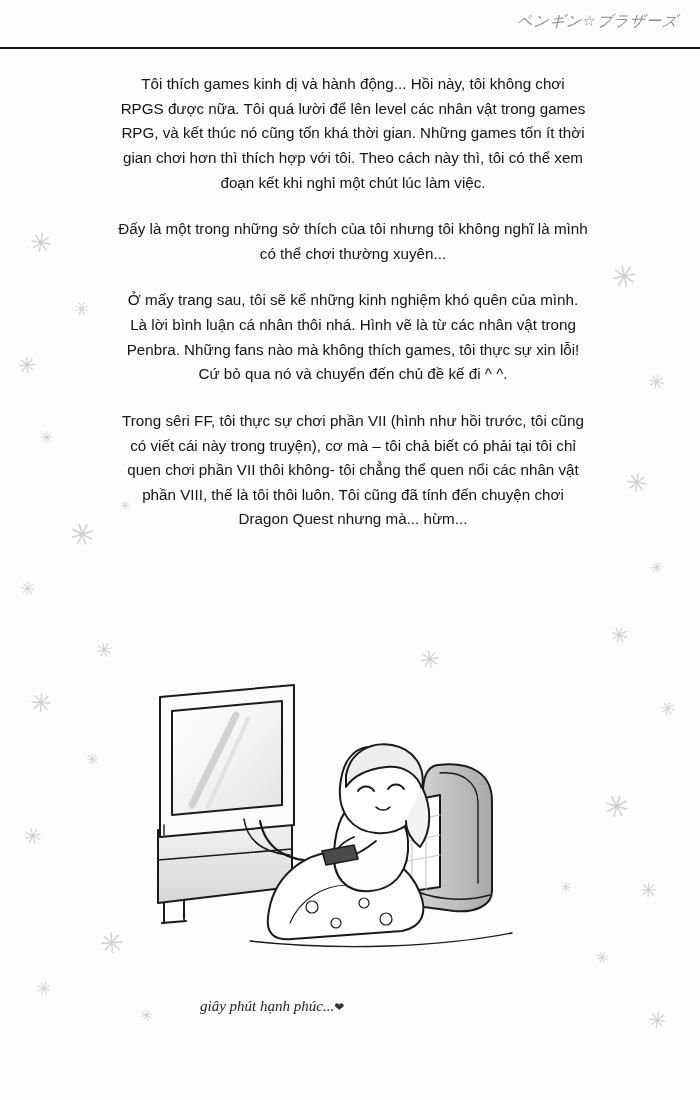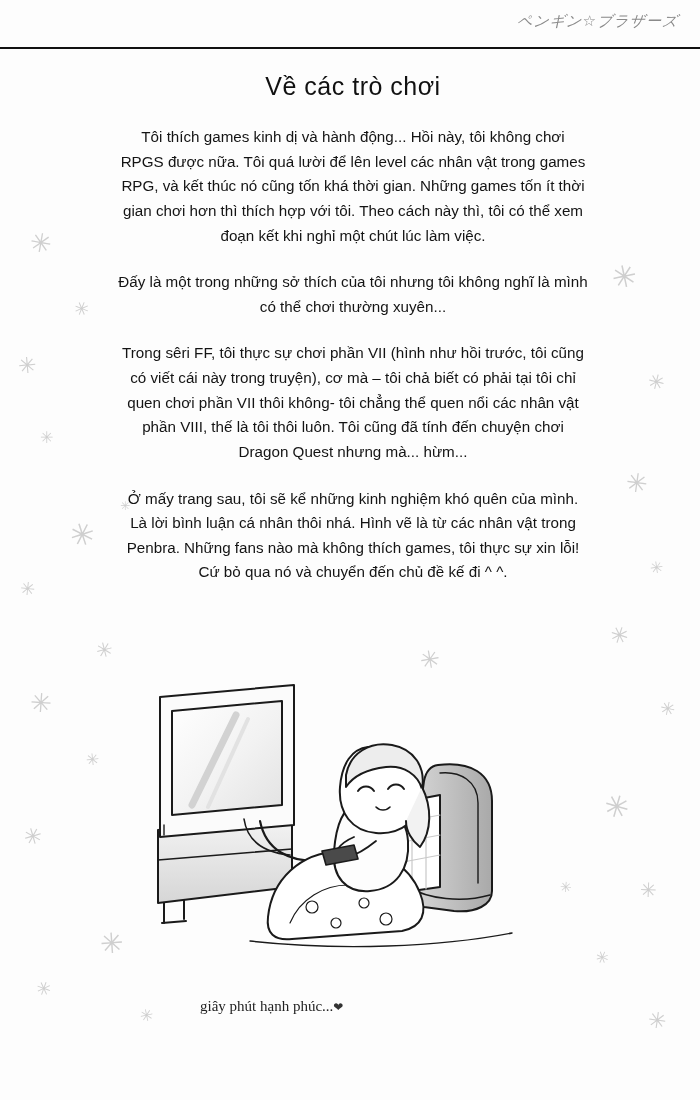--- a/index.html
+++ b/index.html
@@ -92,20 +92,21 @@
     top: 655px;
     width: 430px;
     height: 300px;
   }
   .caption {
     position: absolute;
     left: 200px;
     top: 998px;
     width: 300px;
     font-family: "Liberation Serif", serif;
+    font-style: italic;
     font-size: 15px;
     color: #222;
     text-align: left;
     white-space: nowrap;
   }
   .caption .heart {
     font-family: "DejaVu Sans", sans-serif;
     font-size: 12px;
     color: #333;
   }
@@ -142,25 +143,24 @@
       <span class="sparkle" style="left: 100px; top: 930px; font-size: 28px; color: rgb(207, 207, 207); transform: rotate(-4deg);">✳</span>
       <span class="sparkle" style="left: 36px; top: 980px; font-size: 18px; color: rgb(207, 207, 207); transform: rotate(20deg);">✳</span>
       <span class="sparkle" style="left: 596px; top: 950px; font-size: 16px; color: rgb(207, 207, 207); transform: rotate(-20deg);">✳</span>
       <span class="sparkle" style="left: 648px; top: 1010px; font-size: 22px; color: rgb(207, 207, 207); transform: rotate(8deg);">✳</span>
       <span class="sparkle" style="left: 140px; top: 1008px; font-size: 16px; color: rgb(207, 207, 207); transform: rotate(-12deg);">✳</span>
       <span class="sparkle" style="left: 560px; top: 880px; font-size: 14px; color: rgb(207, 207, 207); transform: rotate(5deg);">✳</span>
       <span class="sparkle" style="left: 120px; top: 500px; font-size: 12px; color: rgb(207, 207, 207); transform: rotate(0deg);">✳</span>
     </div>
 
   <div class="article">
-    <h1 class="title">Về các trò chơi</h1>
     <p class="para">Tôi thích games kinh dị và hành động... Hồi này, tôi không chơi RPGS được nữa. Tôi quá lười để lên level các nhân vật trong games RPG, và kết thúc nó cũng tốn khá thời gian. Những games tốn ít thời gian chơi hơn thì thích hợp với tôi. Theo cách này thì, tôi có thể xem đoạn kết khi nghỉ một chút lúc làm việc.</p>
     <p class="para">Đấy là một trong những sở thích của tôi nhưng tôi không nghĩ là mình có thể chơi thường xuyên...</p>
+    <p class="para">Ở mấy trang sau, tôi sẽ kể những kinh nghiệm khó quên của mình. Là lời bình luận cá nhân thôi nhá. Hình vẽ là từ các nhân vật trong Penbra. Những fans nào mà không thích games, tôi thực sự xin lỗi! Cứ bỏ qua nó và chuyển đến chủ đề kế đi ^ ^.</p>
     <p class="para">Trong sêri FF, tôi thực sự chơi phần VII (hình như hồi trước, tôi cũng có viết cái này trong truyện), cơ mà – tôi chả biết có phải tại tôi chỉ quen chơi phần VII thôi không- tôi chẳng thể quen nổi các nhân vật phần VIII, thế là tôi thôi luôn. Tôi cũng đã tính đến chuyện chơi Dragon Quest nhưng mà... hừm...</p>
-    <p class="para">Ở mấy trang sau, tôi sẽ kể những kinh nghiệm khó quên của mình. Là lời bình luận cá nhân thôi nhá. Hình vẽ là từ các nhân vật trong Penbra. Những fans nào mà không thích games, tôi thực sự xin lỗi! Cứ bỏ qua nó và chuyển đến chủ đề kế đi ^ ^.</p>
   </div>
 
   <div class="illustration">
     <svg width="430" height="300" viewBox="0 0 430 300" xmlns="http://www.w3.org/2000/svg">
       <defs>
         <linearGradient id="screenGlow" x1="0" y1="0" x2="1" y2="1">
           <stop offset="0%" stop-color="#ffffff"></stop>
           <stop offset="55%" stop-color="#f2f2f2"></stop>
           <stop offset="100%" stop-color="#e2e2e2"></stop>
         </linearGradient>

